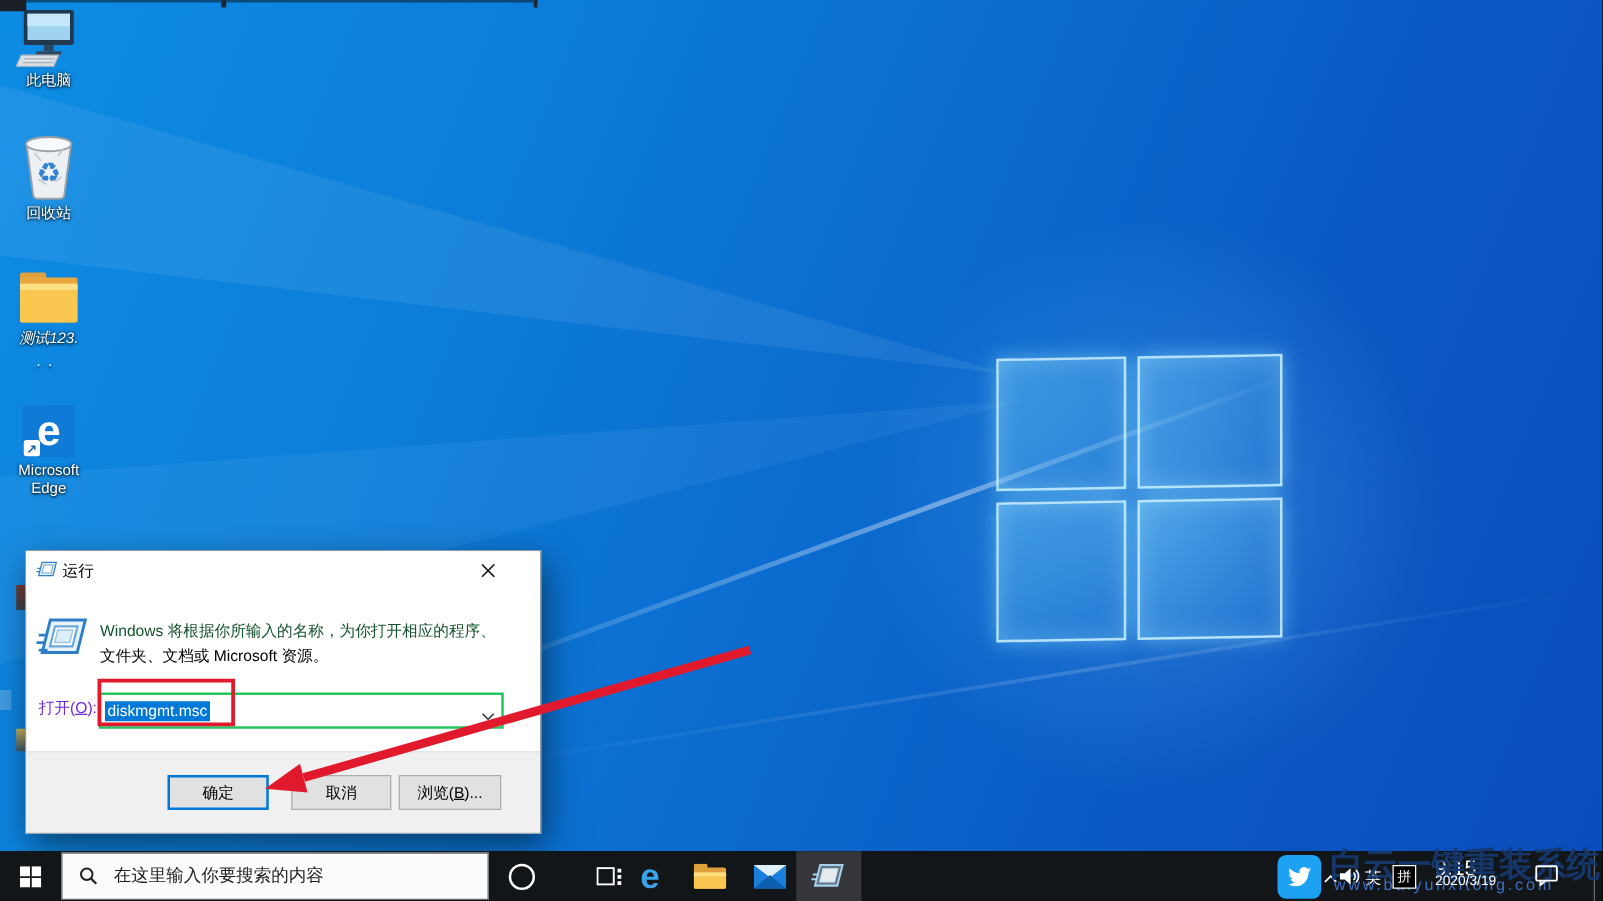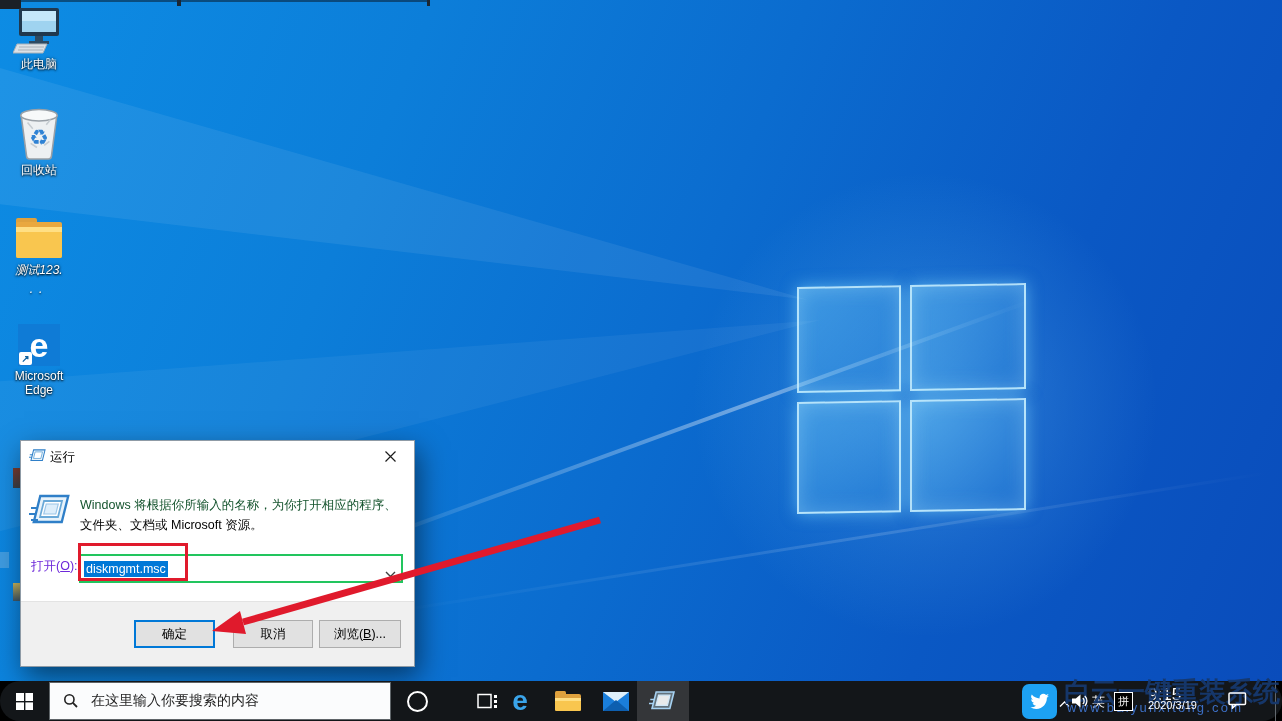--- a/index.html
+++ b/index.html
@@ -44,21 +44,21 @@
     text-shadow:0 1px 2px rgba(0,0,0,.95);}
   .edge-sq{position:relative;width:42px;height:42px;background:#0f7bd6;display:flex;
     align-items:center;justify-content:center;}
   .edge-sq .e{color:#fff;font-size:34px;font-weight:bold;line-height:34px;}
   .shortcut-badge{position:absolute;left:1px;bottom:1px;width:13px;height:13px;background:#fff;
     border-radius:2px;display:flex;align-items:center;justify-content:center;
     font-size:10px;font-weight:bold;color:#1464a0;}
 
   
   .dialog{left:20px;top:440px;width:393px;height:225px;background:#fff;
-    border:1px solid #8f9ba6;box-shadow:4px 10px 26px rgba(0,0,0,.5);}
+    border:1px solid #8f9ba6;box-shadow:4px 10px 26px rgba(0,0,0,.5);padding-left:18px;}
   .titlebar{left:0;top:0;width:100%;height:31px;background:#fff;}
   .title-icon{left:8px;top:7px;}
   .title-text{left:29px;top:8px;font-size:12.5px;color:#000;}
   .close-btn{left:347px;top:0;width:45px;height:31px;display:flex;align-items:center;
     justify-content:center;}
   .dlg-icon{left:8px;top:52px;}
   .desc1{left:59px;top:56px;font-size:12.5px;color:#14532d;white-space:nowrap;}
   .desc2{left:59px;top:76px;font-size:12.5px;color:#000;white-space:nowrap;}
   .open-label{left:10px;top:117px;font-size:12.5px;color:#6d28d9;}
   .combobox{left:58px;top:113px;width:320px;height:25px;background:#fff;border:2px solid #22c55e;
@@ -70,21 +70,21 @@
     font-size:12.5px;color:#000;display:flex;align-items:center;justify-content:center;box-sizing:border-box;}
   .btn-ok{left:113px;width:81px;border:2px solid #0078d7;}
   .btn-cancel{left:212px;width:80px;}
   .btn-browse{left:298px;width:82px;}
 
   
   .red-box{left:78px;top:543px;width:104px;height:32px;border:3px solid #e01a2c;z-index:9;}
   .overlay{left:0;top:0;z-index:9;pointer-events:none;}
 
   
-  .taskbar{left:0;top:681px;width:1282px;height:40px;background:#131619;border-radius:20px;}
+  .taskbar{left:0;top:681px;width:1282px;height:40px;background:#131619;}
   .tb-btn{position:absolute;top:0;height:40px;display:flex;align-items:center;justify-content:center;}
   .start{left:0;width:48px;}
   .searchbox{position:absolute;left:49px;top:1px;width:342px;height:38px;background:#fbfcfd;
     border:1px solid #5f6569;box-sizing:border-box;display:flex;align-items:center;}
   .searchbox .ph{margin-left:12px;font-size:14px;color:#1f1f1f;white-space:nowrap;}
   .search-ic{margin-left:13px;display:flex;}
   .cortana{left:398px;width:38px;}
   .cortana-ring{width:17px;height:17px;border:2px solid #fff;border-radius:50%;}
   .taskview{left:471px;width:32px;}
   .edge-task{left:504px;width:32px;}

